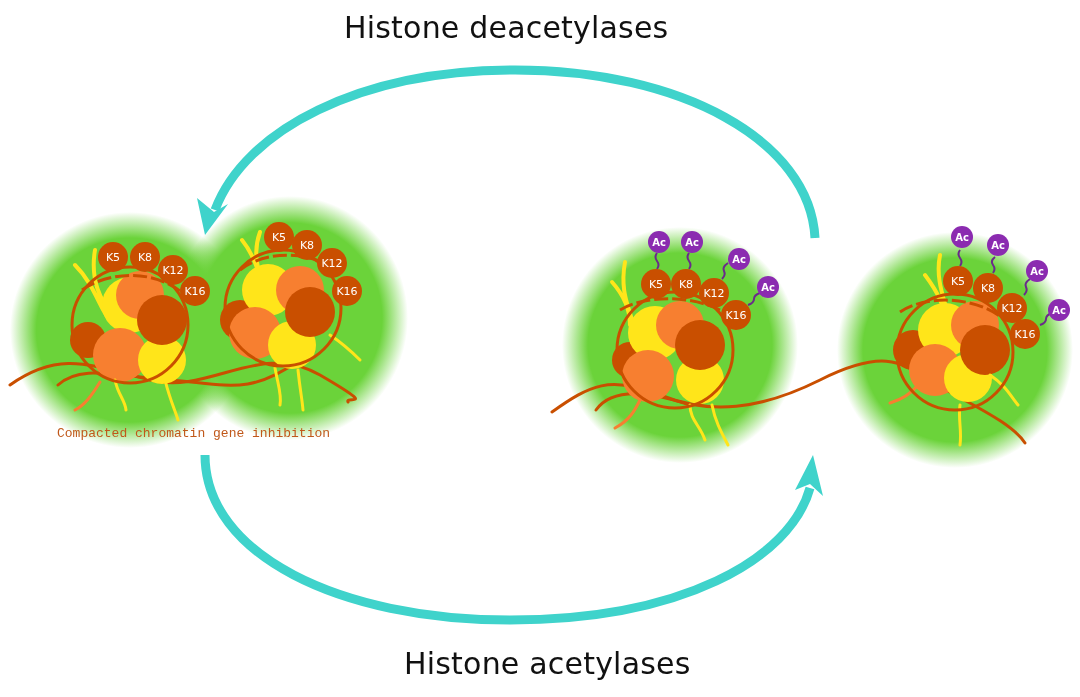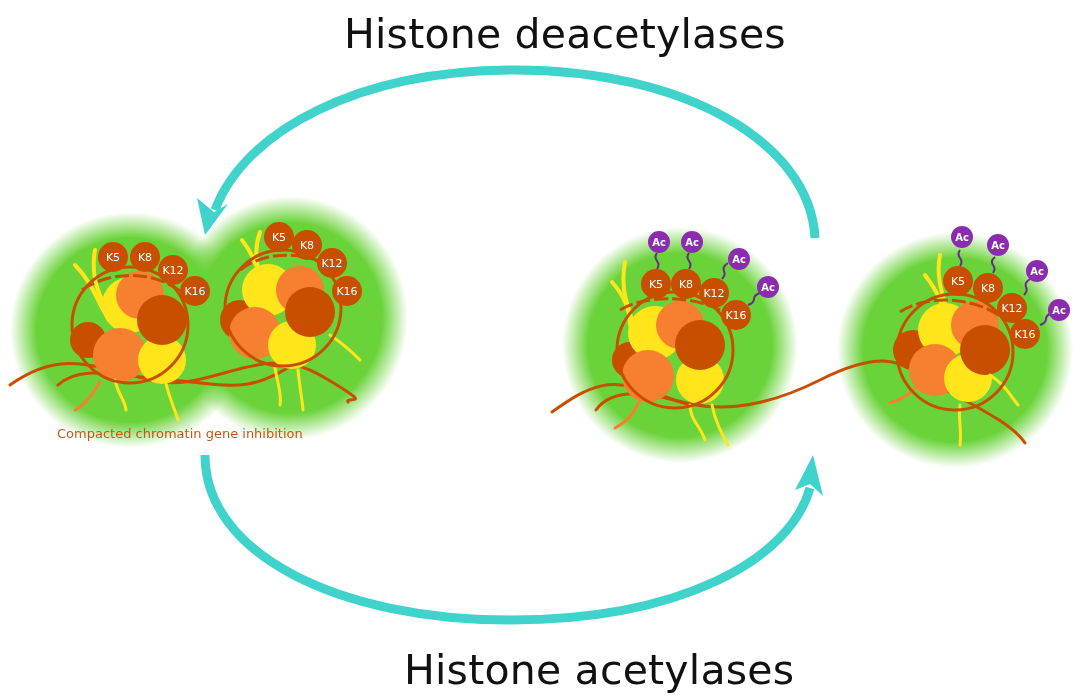--- a/index.html
+++ b/index.html
@@ -1,18 +1,18 @@
 <!DOCTYPE html>
 <html><head>
 <meta charset="utf-8">
 <style>
   html, body { margin:0; padding:0; background:#ffffff; }
   body { width:1080px; height:697px; position:relative; overflow:hidden; font-family:"DejaVu Sans", sans-serif; }
   svg { position:absolute; left:0; top:0; }
-  .title { position:absolute; font-family:"DejaVu Sans", sans-serif; font-size:41px; color:#111111; white-space:nowrap; letter-spacing:0.2px;text-align:right; }
+  .title { position:absolute; font-family:"DejaVu Sans", sans-serif; font-size:30px; color:#111111; white-space:nowrap; letter-spacing:0.2px;text-align:right; }
   .caption { position:absolute; font-family:"DejaVu Sans", sans-serif; font-size:13px; color:#C0581A; white-space:nowrap; }
   .klabel { font-family:"DejaVu Sans", sans-serif; font-size:11px; fill:#ffffff; text-anchor:middle; dominant-baseline:central; }
   .aclabel { font-family:"DejaVu Sans", sans-serif; font-size:10px; font-weight:bold; fill:#ffffff; text-anchor:middle; dominant-baseline:central; }
 </style>
 </head>
 <body>
 
 <svg width="1080" height="697" viewBox="0 0 1080 697">
   <defs>
     <radialGradient id="halo" cx="50%" cy="50%" r="50%">
@@ -170,13 +170,13 @@
     <polygon points="197,198 205,235 228,204 214,212" fill="#3FD3CB"></polygon>
   </g>
   <g>
     <path d="M205 455 C205 555 340 620 510 620 C680 620 790 560 810 488" fill="none" stroke="#3FD3CB" stroke-width="9"></path>
     <polygon points="813,455 795,490 810,484 823,496" fill="#3FD3CB"></polygon>
   </g>
 </svg>
 
 <div class="title" style="left:344px; top:10px;">Histone deacetylases</div>
 <div class="title" style="left:364px; top:646px;margin-left:40px;">Histone acetylases</div>
-<div class="caption" style="left:57px; top:426px;">Compacted chromatin gene inhibition</div>
+<div class="caption" style="left:57px; top:426px;font-family:Liberation Mono, monospace;">Compacted chromatin gene inhibition</div>
 
 </body></html>

